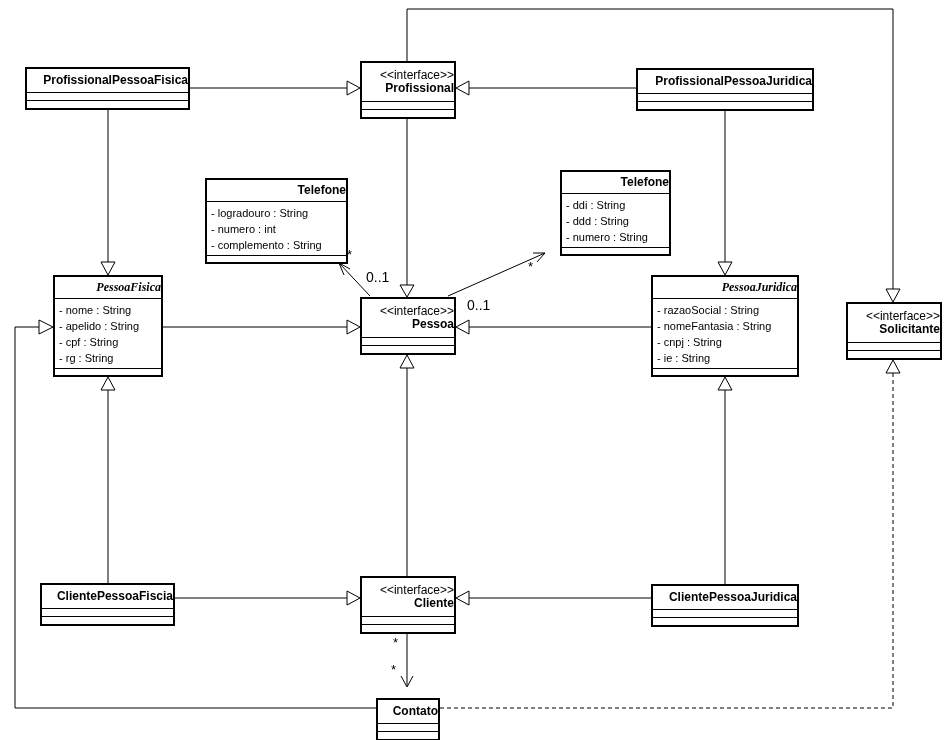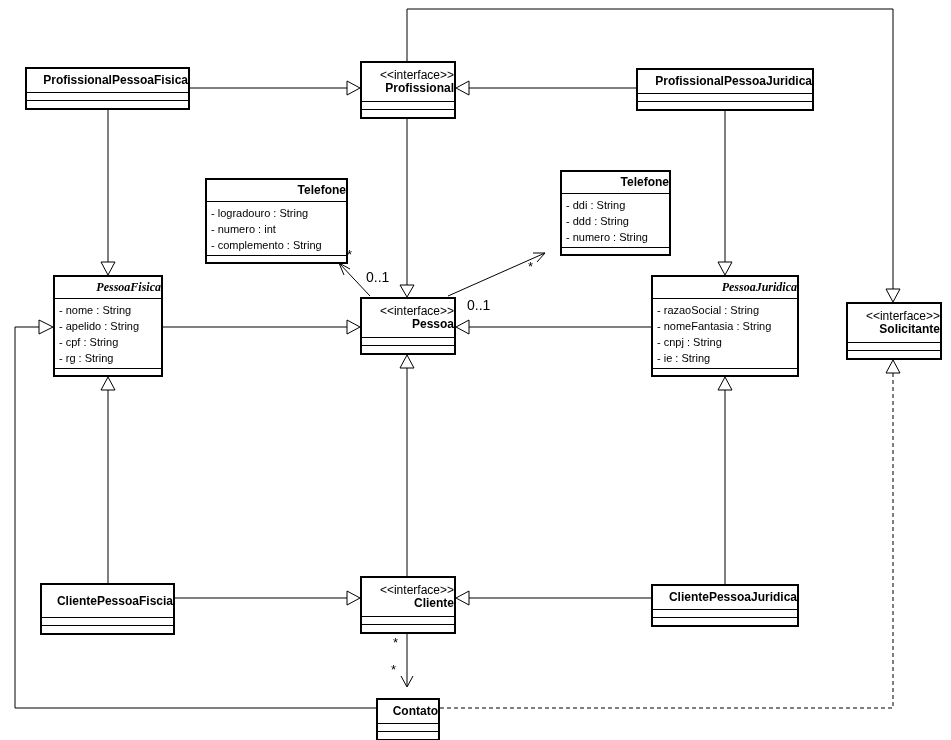--- a/index.html
+++ b/index.html
@@ -216,21 +216,21 @@
 
   <div class="box" style="left:846px;top:302px;width:96px;height:58px">
     <div class="head">
       <div class="stereo">&lt;&lt;interface&gt;&gt;</div>
       <div class="cname">Solicitante</div>
     </div>
     <div class="sep-row"></div>
     <div class="sep-row"></div>
   </div>
 
-  <div class="box" style="left:40px;top:583px;width:135px;height:52px">
+  <div class="box" style="left:40px;top:583px;width:135px;height:43px">
     <div class="head">
         <div class="cname">ClientePessoaFiscia</div>
       </div>
     <div class="sep-row"></div>
     <div class="sep-row"></div>
   </div>
 
   <div class="box" style="left:360px;top:576px;width:96px;height:58px">
     <div class="head">
       <div class="stereo">&lt;&lt;interface&gt;&gt;</div>

